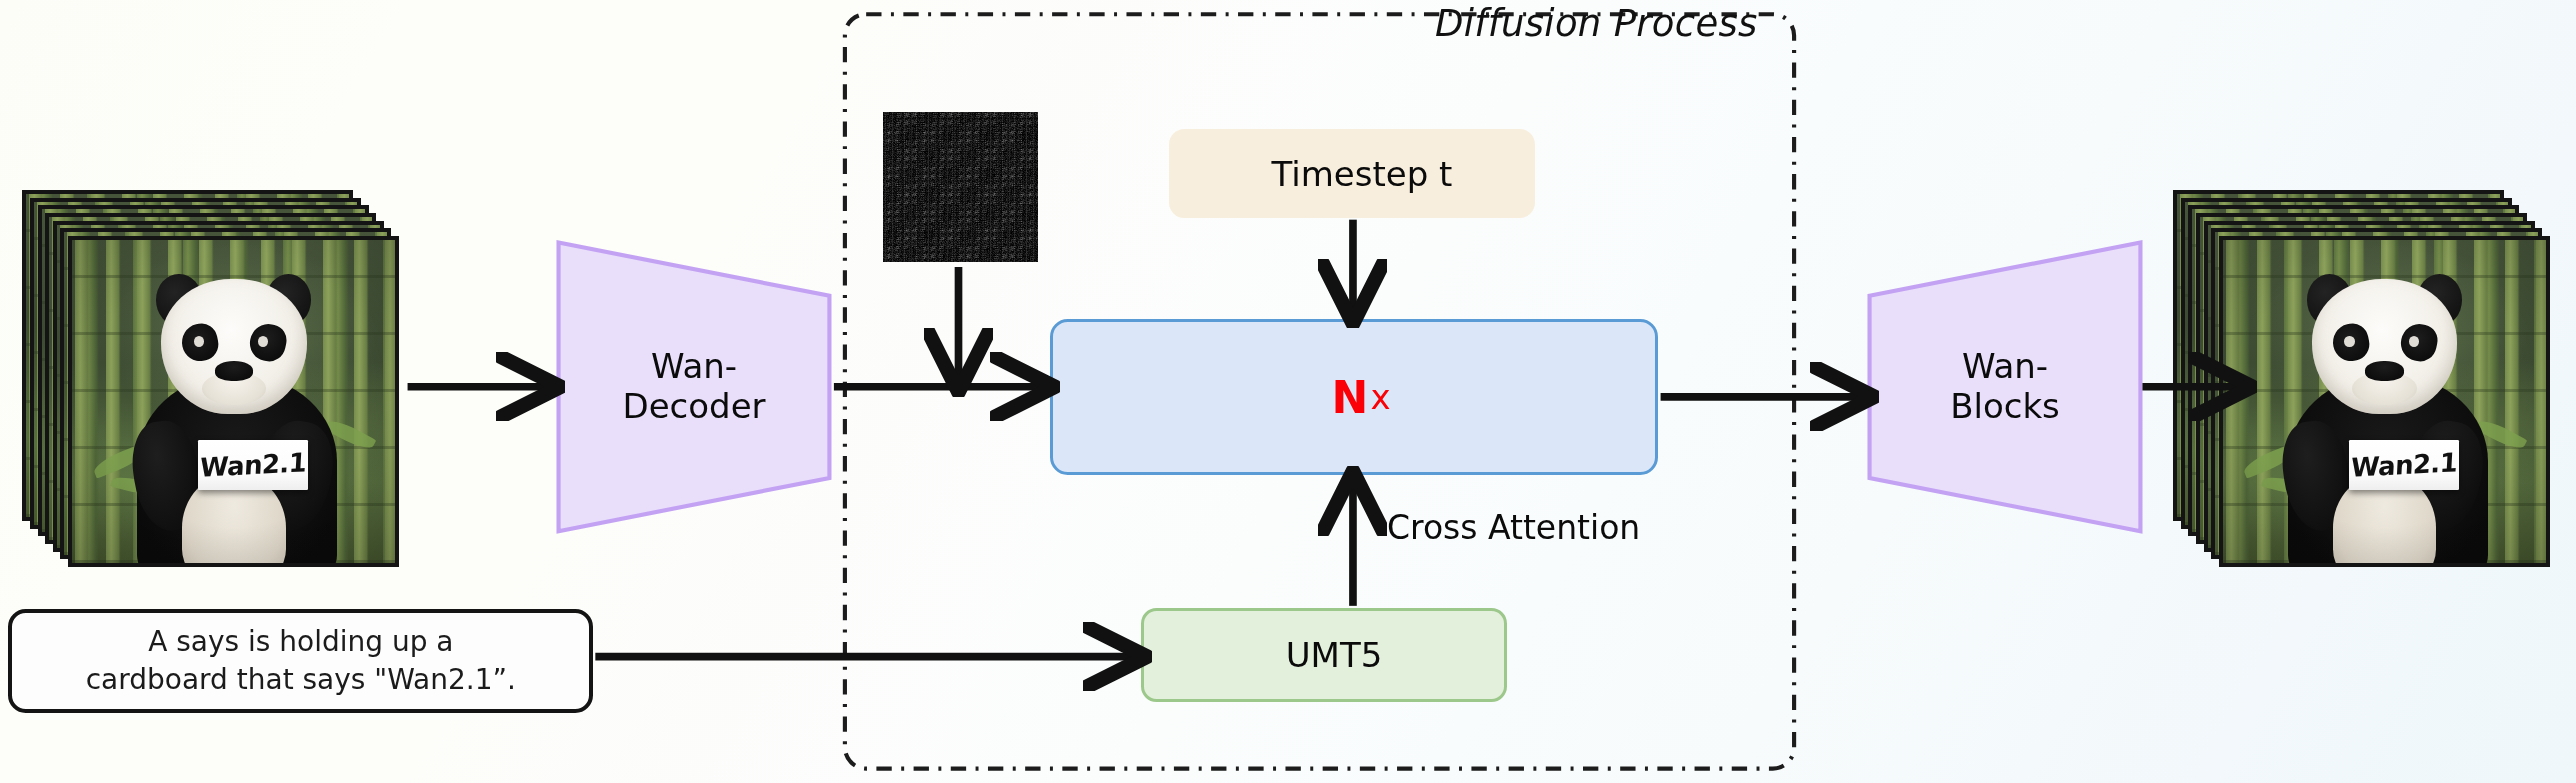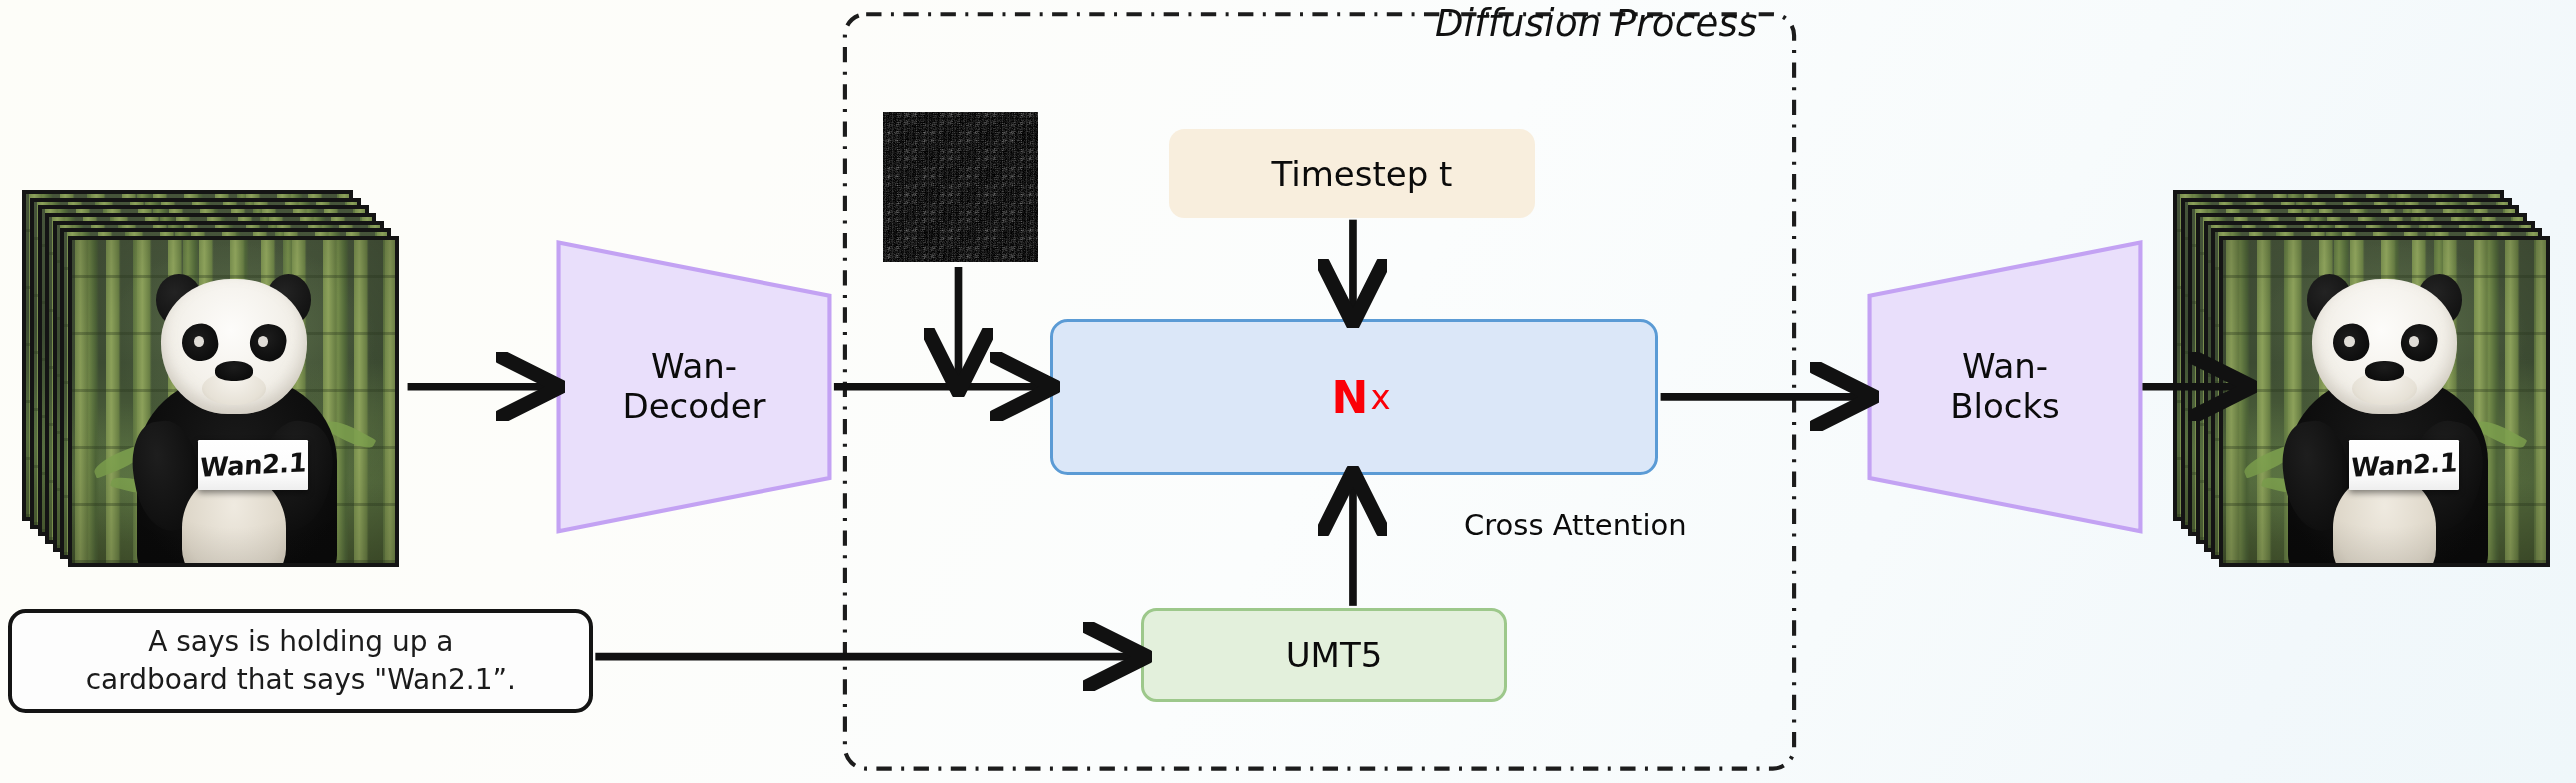--- a/index.html
+++ b/index.html
@@ -291,22 +291,22 @@
   .arrows {
     position: absolute;
     left: 0; top: 0;
     width: 2576px; height: 783px;
     pointer-events: none;
   }
 
   
   .label-cross {
     position: absolute;
-    left: 1464px; top: 508px;
-    font-size: 29px;
+    left: 1387px; top: 508px;
+    font-size: 33px;
     color: #0b0b0b;
     white-space: nowrap;
   }
 </style>
 </head>
 <body>
 
 <div id="stage">
 
   <svg class="diffusion-box-svg" viewBox="0 0 1628 1300">

